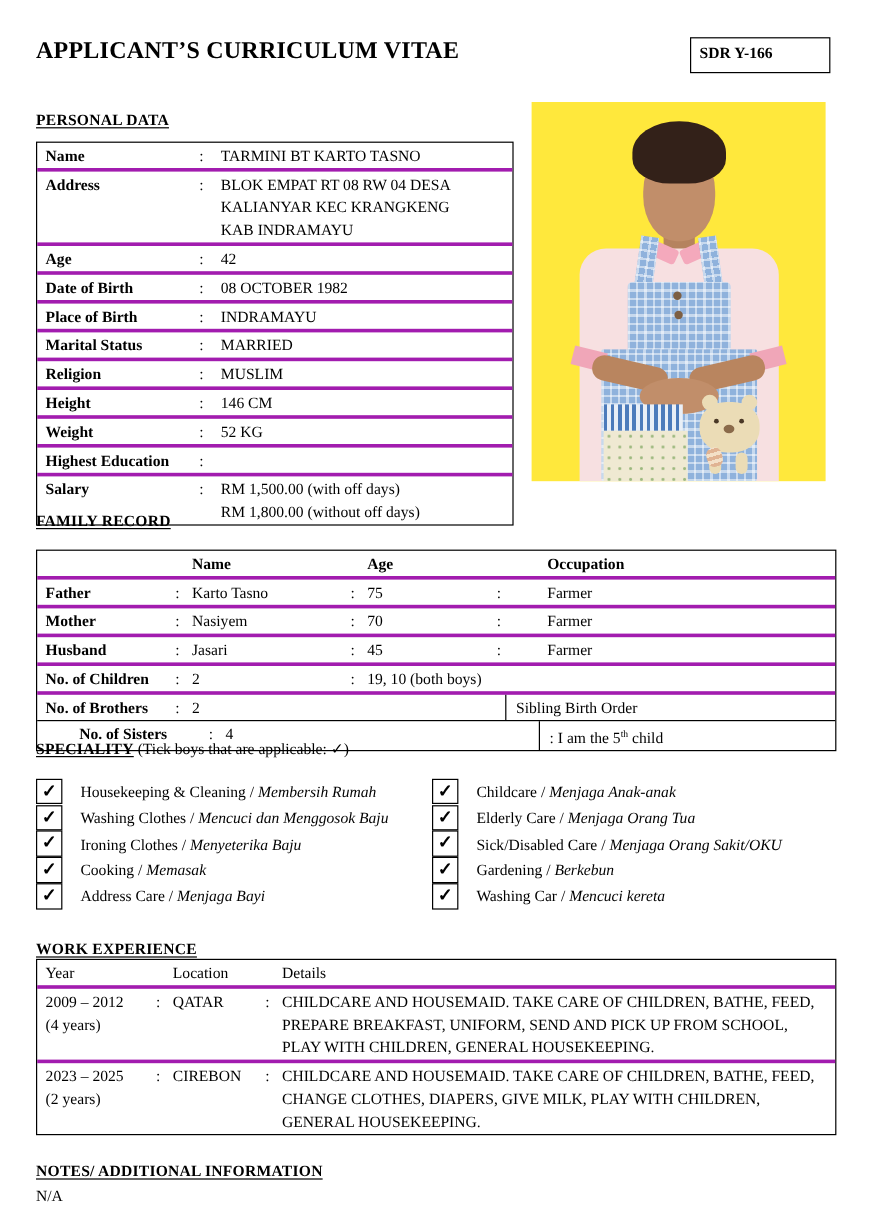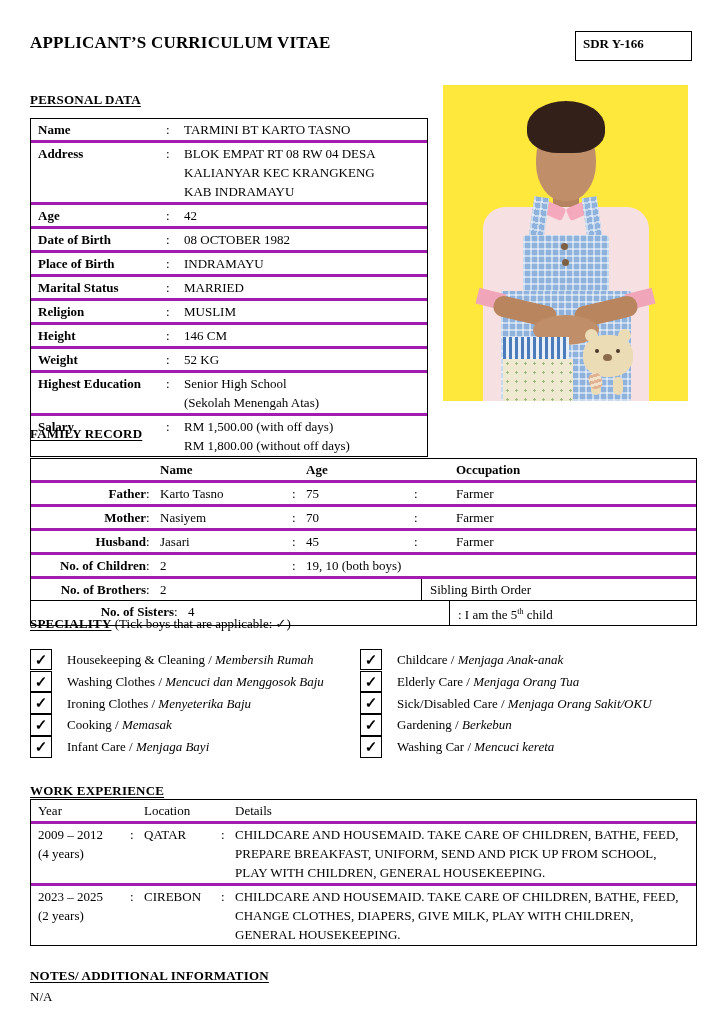--- a/index.html
+++ b/index.html
@@ -9,39 +9,39 @@
     font-size:13px;line-height:19px;overflow:hidden;
   }
   .abs{position:absolute;}
   .b{font-weight:normal;}
   .it{font-style:italic;margin-top:16px;}
   .multiline{white-space:pre-line;}
   .heading{
     font-weight:bold;font-size:13px;text-decoration:underline;
     text-underline-offset:2px;letter-spacing:.2px;
   }
-  .title{font-size:17px;font-weight:bold;letter-spacing:.2px;line-height:25px;}
+  .title{font-size:20px;font-weight:bold;letter-spacing:.2px;line-height:25px;}
   .ref-label{font-weight:bold;font-size:13px;line-height:16px;}
   .ref-box{
     border:1.6px solid #000;width:101px;height:20px;padding:4px 7px;
     font-weight:bold;font-size:13px;line-height:15px;
   }
   
   .doc-table{border:1.6px solid #000;background:#fff;}
   .trow{display:flex;border-bottom:3px solid #a21caf;padding:1px 0 1px 7px;}
   .trow:last-child{border-bottom:none;}
   .trow .lbl{font-weight:bold;flex:none;}
   .trow .col{flex:none;width:18px;}
   .trow .val{flex:1;padding-right:4px;}
   
   .ptable{width:396px;}
   .ptable .lbl{width:128px;}
   
   .ftable{width:665px;}
-  .ftable .rel{width:108px;font-weight:bold;flex:none;text-align:right;}
+  .ftable .rel{width:108px;font-weight:bold;flex:none;}
   .ftable .c1{width:14px;flex:none;}
   .ftable .nm{width:132px;flex:none;}
   .ftable .c2{width:14px;flex:none;}
   .ftable .ag{width:108px;flex:none;}
   .ftable .c3{width:14px;flex:none;}
   .ftable .oc{flex:1;}
   .ftable .hdr{font-weight:bold;}
   .split-row{display:flex;border-bottom:1px solid #000;}
   .split-row:last-child{border-bottom:none;margin-left:28px;}
   .split-left{width:383px;display:flex;padding:1px 0 1px 7px;border-right:1px solid #000;flex:none;}
@@ -129,22 +129,20 @@
       <span class="val multiline">146 CM</span>
     </div>
     <div class="trow">
       <span class="lbl">Weight</span>
       <span class="col">:</span>
       <span class="val multiline">52 KG</span>
     </div>
     <div class="trow">
       <span class="lbl">Highest Education</span>
       <span class="col">:</span>
-      <span class="val multiline">Senior High School
-(Sekolah Menengah Atas)</span>
     </div>
     <div class="trow">
       <span class="lbl">Salary</span>
       <span class="col">:</span>
       <span class="val multiline">RM 1,500.00 (with off days)
 RM 1,800.00 (without off days)</span>
     </div>
   </div>
 
   <div class="abs photo">
@@ -260,21 +258,21 @@
     <div class="spec-item">
       <span class="chk"><span>✓</span></span>
       <span class="spec-label"><span>Ironing Clothes / </span><span class="it">Menyeterika Baju</span></span>
     </div>
     <div class="spec-item">
       <span class="chk"><span>✓</span></span>
       <span class="spec-label"><span>Cooking / </span><span class="it">Memasak</span></span>
     </div>
     <div class="spec-item">
       <span class="chk"><span>✓</span></span>
-      <span class="spec-label"><span>Infant Care / </span><span class="it">Menjaga Bayi</span></span>
+      <span class="spec-label"><span>Address Care / </span><span class="it">Menjaga Bayi</span></span>
     </div>
   </div>
 
   <div class="spec-col" style="left:360px;top:648px;">
     <div class="spec-item">
       <span class="chk"><span>✓</span></span>
       <span class="spec-label"><span>Childcare / </span><span class="it">Menjaga Anak-anak</span></span>
     </div>
     <div class="spec-item">
       <span class="chk"><span>✓</span></span>

